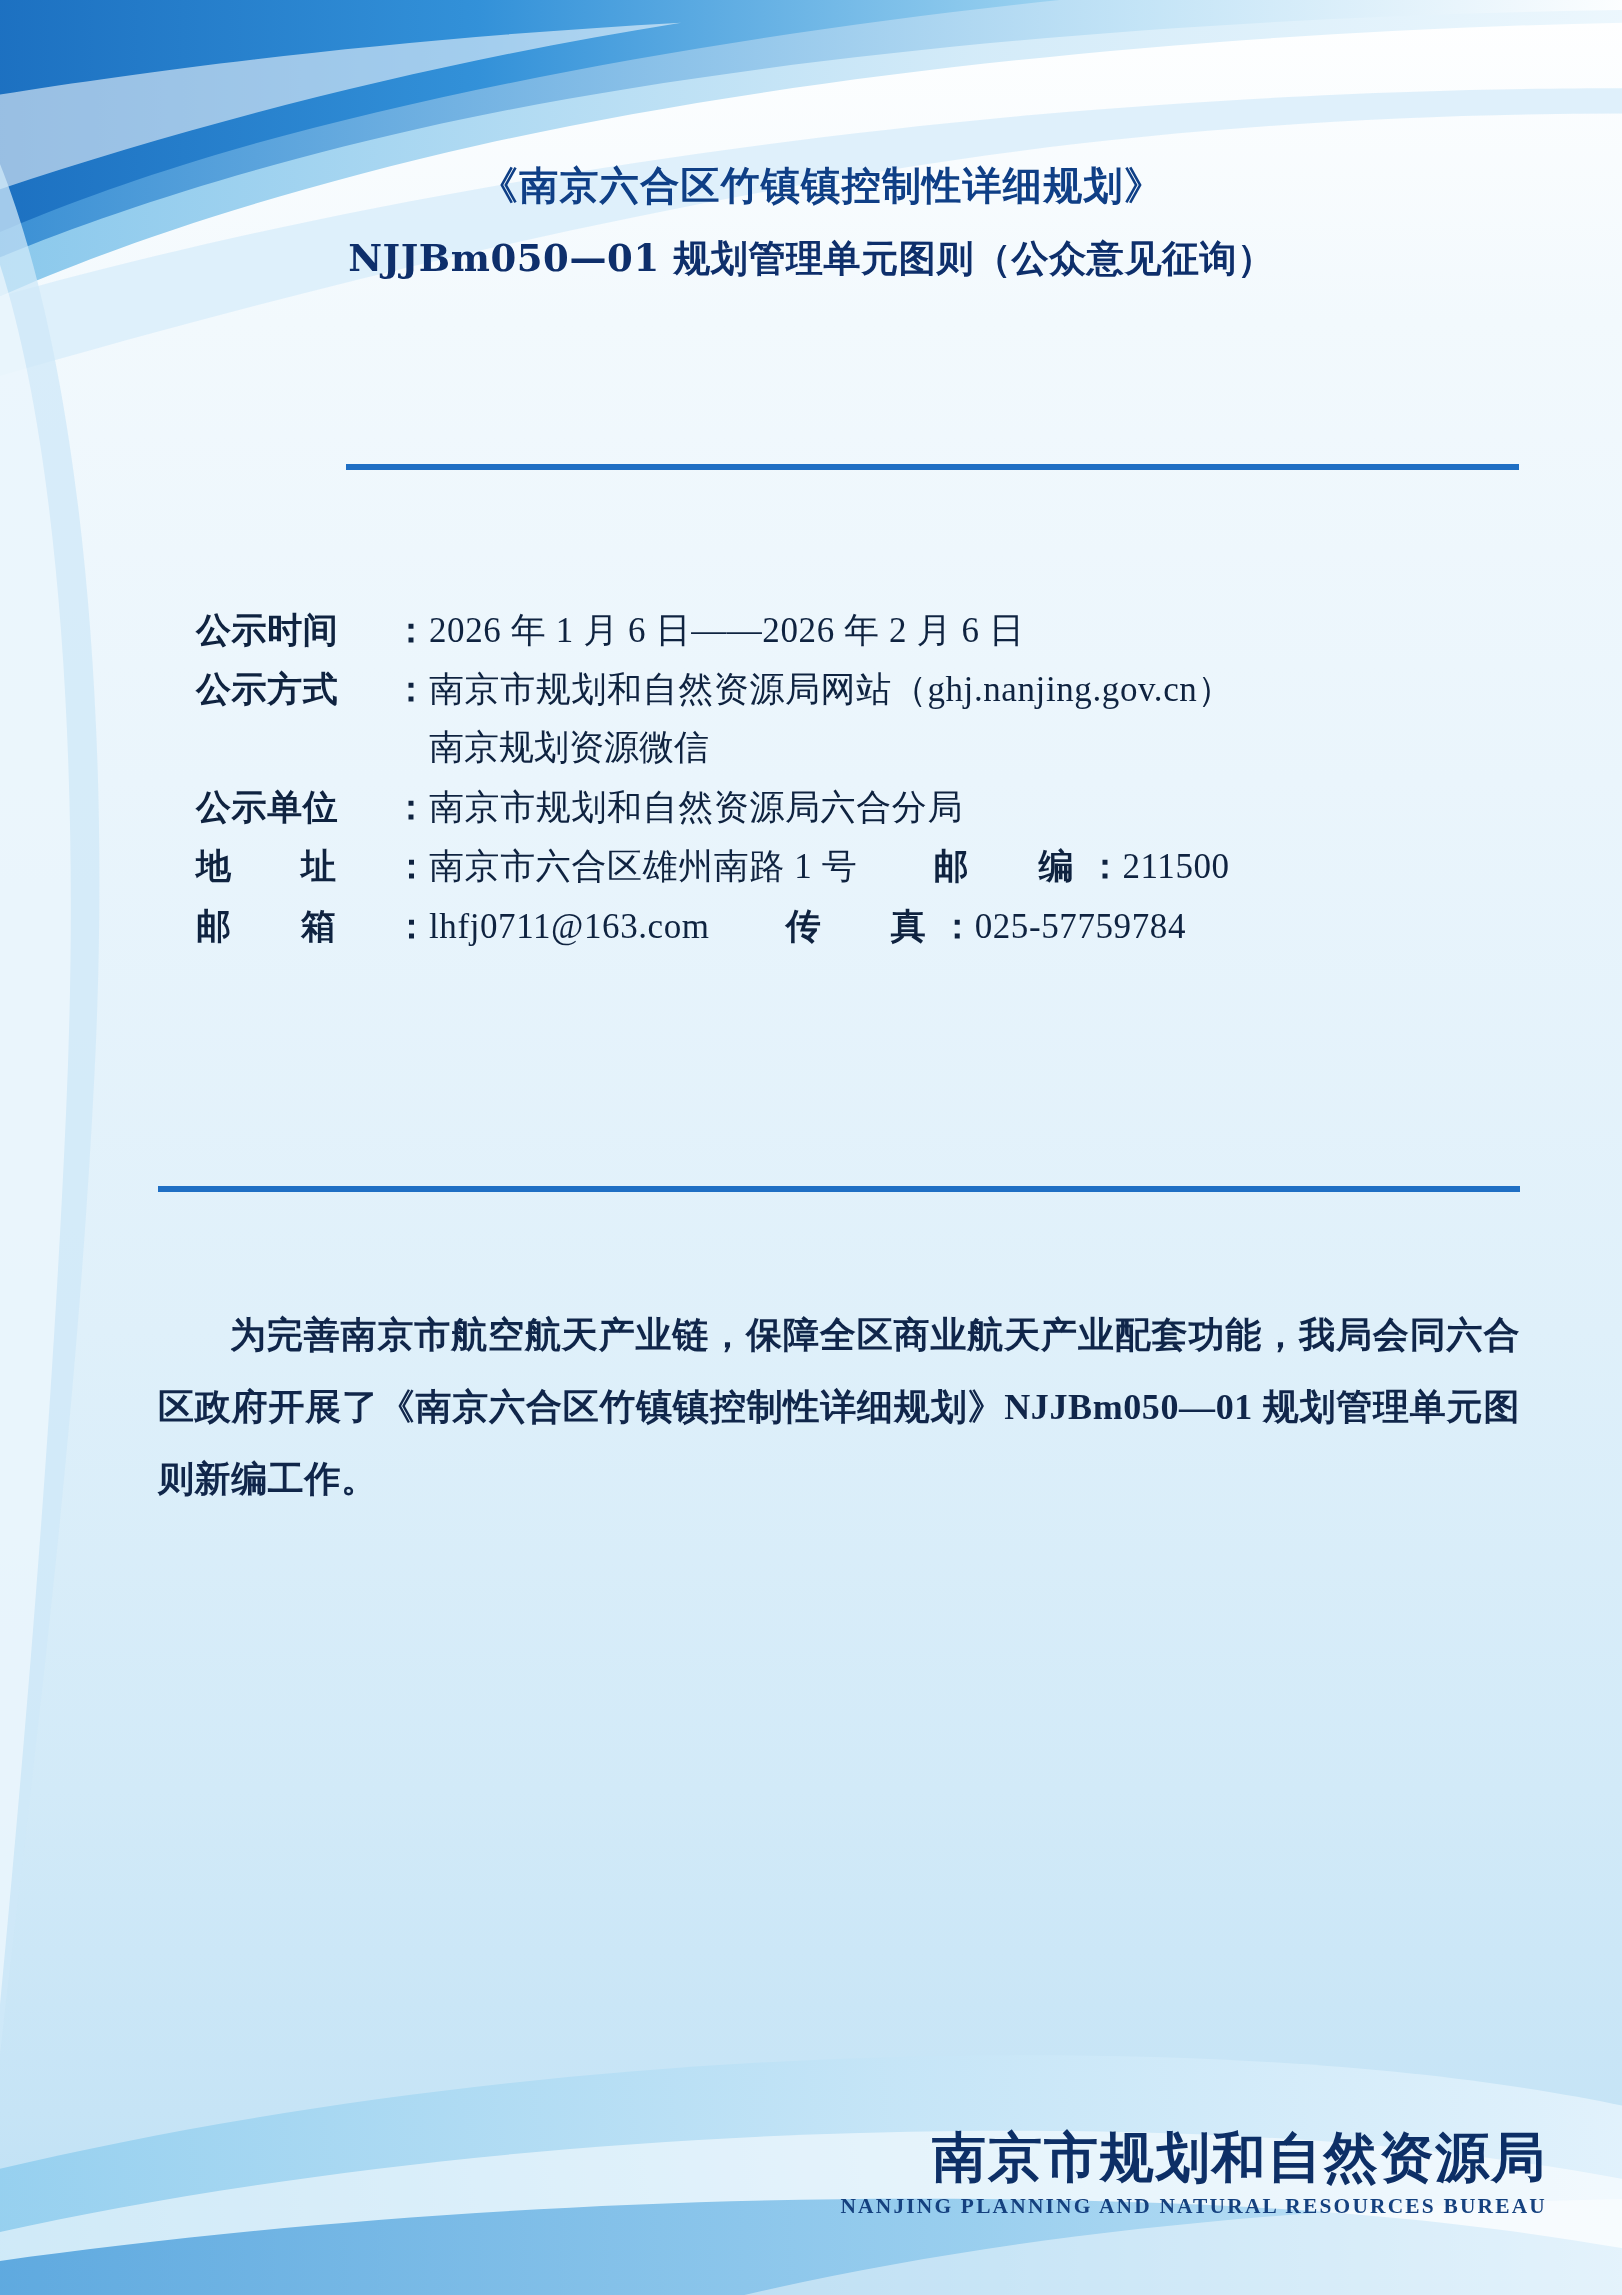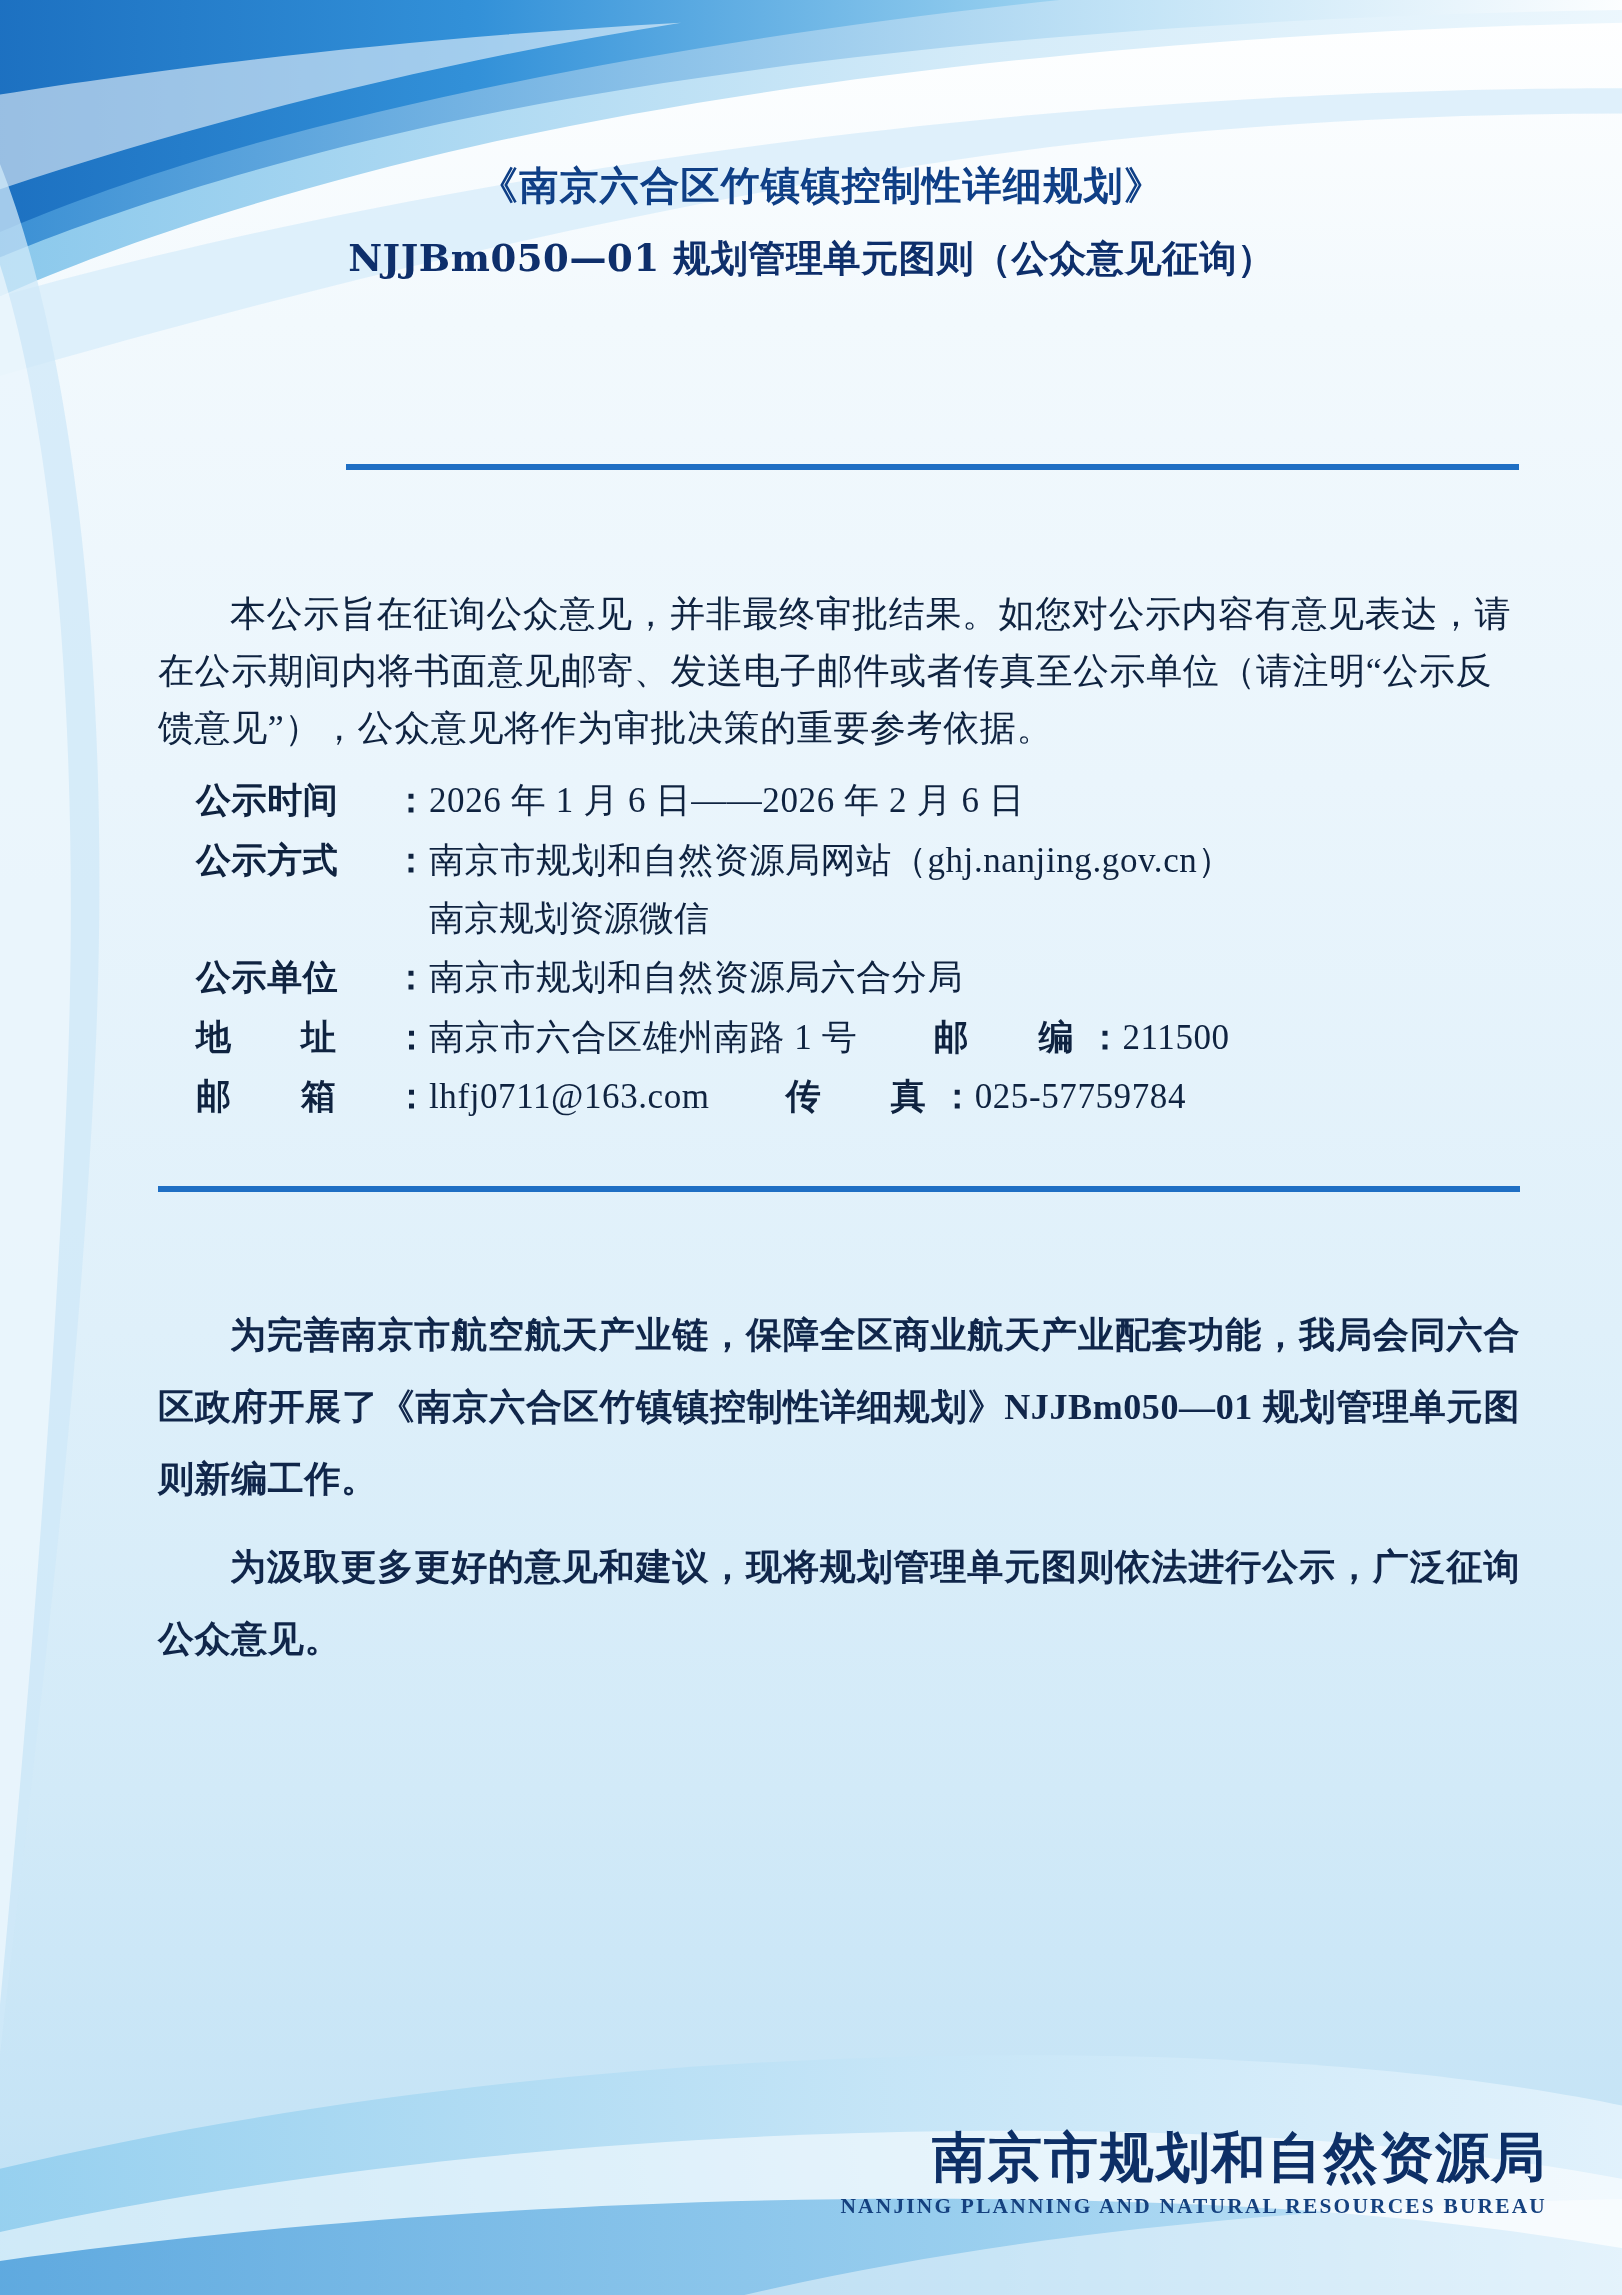--- a/index.html
+++ b/index.html
@@ -250,21 +250,20 @@
   </svg>
 
   <div class="header-block">
     <div class="sub-title-1">《南京六合区竹镇镇控制性详细规划》</div>
     <div class="sub-title-2">NJJBm050—01 规划管理单元图则（公众意见征询）</div>
   </div>
 
   <div class="rule rule-top"></div>
 
   <div class="notice">
-    <div class="notice-para">本公示旨在征询公众意见，并非最终审批结果。如您对公示内容有意见表达，请在公示期间内将书面意见邮寄、发送电子邮件或者传真至公示单位（请注明“公示反馈意见”），公众意见将作为审批决策的重要参考依据。</div>
 
     <div class="field-list">
 
       <div class="field-row">
         <div class="field-label">
           <span class="lab-txt">公示时间</span>
             <span>：</span>
         </div>
         <div class="field-value">2026 年 1 月 6 日——2026 年 2 月 6 日</div>
       </div>
@@ -316,21 +315,20 @@
         </div>
       </div>
 
     </div>
   </div>
 
   <div class="rule rule-mid"></div>
 
   <div class="body-sec">
     <div class="body-para">为完善南京市航空航天产业链，保障全区商业航天产业配套功能，我局会同六合区政府开展了《南京六合区竹镇镇控制性详细规划》NJJBm050—01 规划管理单元图则新编工作。</div>
-    <div class="body-para">为汲取更多更好的意见和建议，现将规划管理单元图则依法进行公示，广泛征询公众意见。</div>
   </div>
 
   <div class="footer">
     <div class="footer-cn">南京市规划和自然资源局</div>
     <div class="footer-en">NANJING  PLANNING  AND  NATURAL  RESOURCES  BUREAU</div>
   </div>
 
 </div>
 
 

